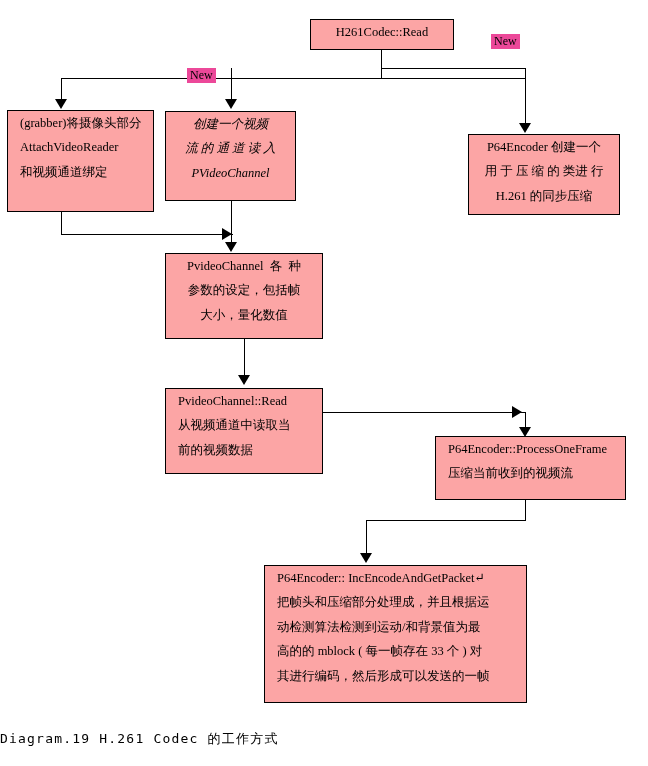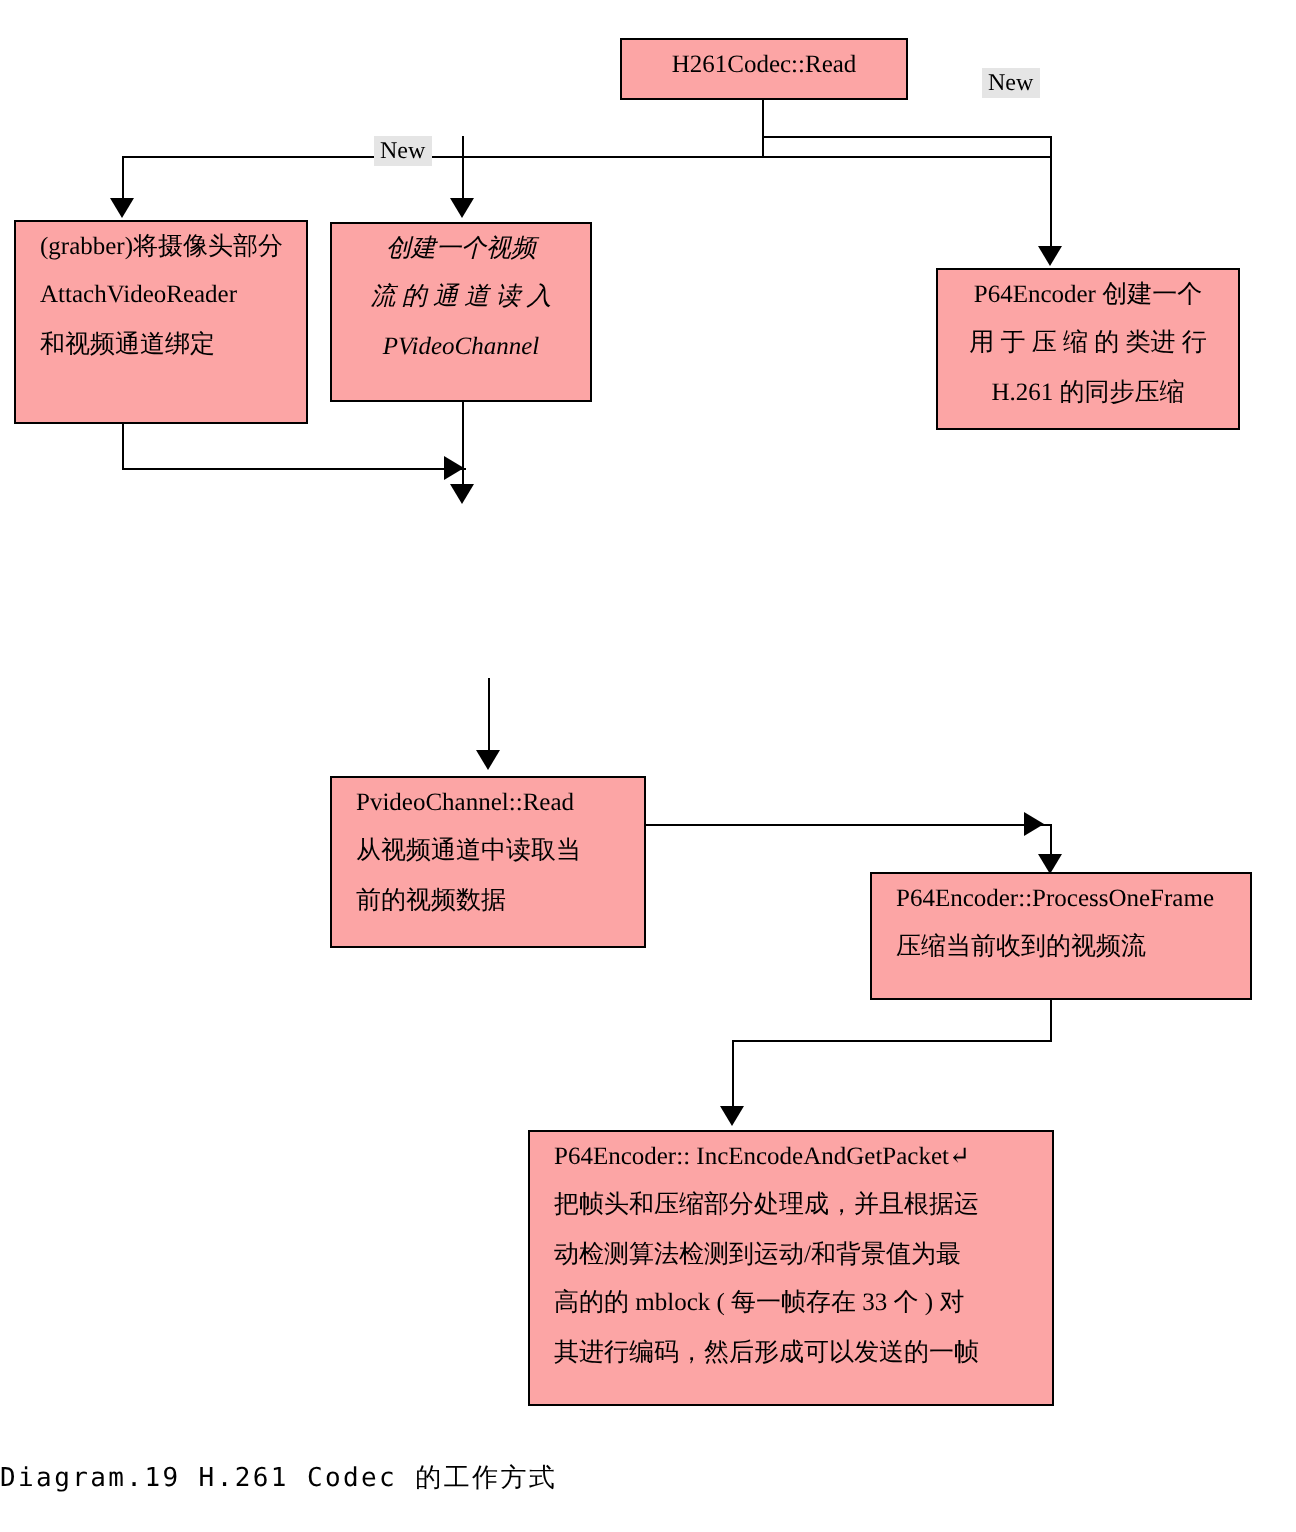--- a/index.html
+++ b/index.html
@@ -67,21 +67,21 @@
     border-left: 10px solid #000000;
     z-index: 2;
   }
 
   .edge-label {
     position: absolute;
     font-family: "Liberation Serif", "DejaVu Serif", serif;
     font-size: 12px;
     color: #000000;
     white-space: pre;
-    background: #e5e5e5;
+    background: #ec4899;
     padding: 0 3px;
     z-index: 4;
   }
 
   #caption {
     position: absolute;
     left: 0;
     right: 0;
     top: 730px;
     text-align: left;
@@ -149,20 +149,25 @@
     <span class="line">流 的 通 道 读 入</span>
     <span class="line">PVideoChannel</span>
   </div>
 
   <div class="box pad-c" style="left:468px; top:134px; width:152px; height:81px;">
     <span class="line">P64Encoder 创建一个</span>
     <span class="line">用 于 压 缩 的 类进 行</span>
     <span class="line">H.261 的同步压缩</span>
   </div>
 
+  <div class="box pad-c" style="left:165px; top:253px; width:158px; height:86px;">
+    <span class="line">PvideoChannel  各  种</span>
+    <span class="line">参数的设定，包括帧</span>
+    <span class="line">大小，量化数值</span>
+  </div>
 
   <div class="box pad-l" style="left:165px; top:388px; width:158px; height:86px;">
     <span class="line">PvideoChannel::Read</span>
     <span class="line">从视频通道中读取当</span>
     <span class="line">前的视频数据</span>
   </div>
 
   <div class="box pad-l" style="left:435px; top:436px; width:191px; height:64px;">
     <span class="line">P64Encoder::ProcessOneFrame</span>
     <span class="line">压缩当前收到的视频流</span>

